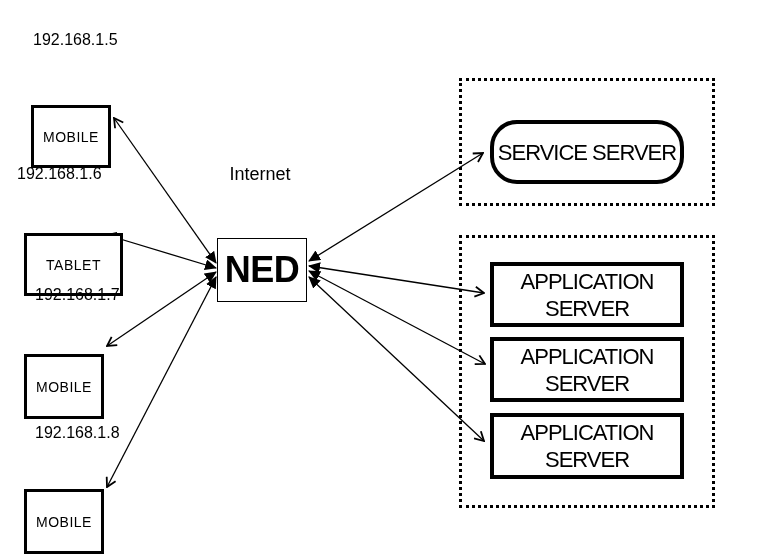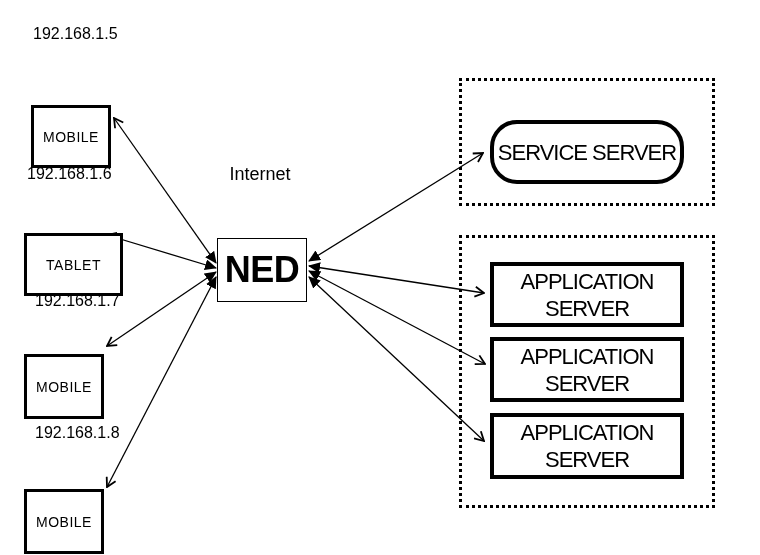--- a/index.html
+++ b/index.html
@@ -82,31 +82,31 @@
     <line x1="107" y1="235" x2="216" y2="268" stroke="#000000" stroke-width="1.3" marker-start="url(#vopen)" marker-end="url(#afill)"></line>
     <line x1="107" y1="346" x2="216" y2="272" stroke="#000000" stroke-width="1.3" marker-start="url(#vopen)" marker-end="url(#afill)"></line>
     <line x1="107" y1="487" x2="216" y2="277" stroke="#000000" stroke-width="1.3" marker-start="url(#vopen)" marker-end="url(#afill)"></line>
 
     <line x1="483" y1="153" x2="309" y2="261" stroke="#000000" stroke-width="1.3" marker-start="url(#vopen)" marker-end="url(#afill)"></line>
     <line x1="484" y1="293" x2="309" y2="266" stroke="#000000" stroke-width="1.3" marker-start="url(#vopen)" marker-end="url(#afill)"></line>
     <line x1="485" y1="364" x2="309" y2="271" stroke="#000000" stroke-width="1.3" marker-start="url(#vopen)" marker-end="url(#afill)"></line>
     <line x1="484" y1="441" x2="309" y2="277" stroke="#000000" stroke-width="1.3" marker-start="url(#vopen)" marker-end="url(#afill)"></line>
   </svg>
 
-  <div class="text-label ip-label" style="left:33px; top:25px;text-align:right;">192.168.1.5</div>
+  <div class="text-label ip-label" style="left:33px; top:31px;text-align:right;">192.168.1.5</div>
   <div class="node device-box" style="left:31px; top:69px; width:80px; height:63px;">
     <span>MOBILE</span>
   </div>
 
-  <div class="text-label ip-label" style="left:27px; top:165px;">192.168.1.6</div>
+  <div class="text-label ip-label" style="left:17px; top:165px;">192.168.1.6</div>
   <div class="node device-box" style="left:24px; top:197px; width:99px; height:63px;">
     <span>TABLET</span>
   </div>
 
-  <div class="text-label ip-label" style="left:35px; top:292px;">192.168.1.7</div>
+  <div class="text-label ip-label" style="left:35px; top:286px;">192.168.1.7</div>
   <div class="node device-box" style="left:24px; top:318px; width:80px; height:65px;">
     <span>MOBILE</span>
   </div>
 
   <div class="text-label ip-label" style="left:35px; top:424px;">192.168.1.8</div>
   <div class="node device-box" style="left:24px; top:453px; width:80px; height:65px;">
     <span>MOBILE</span>
   </div>
 
   <div class="text-label internet-label" style="left:200px; top:164px;">Internet</div>

